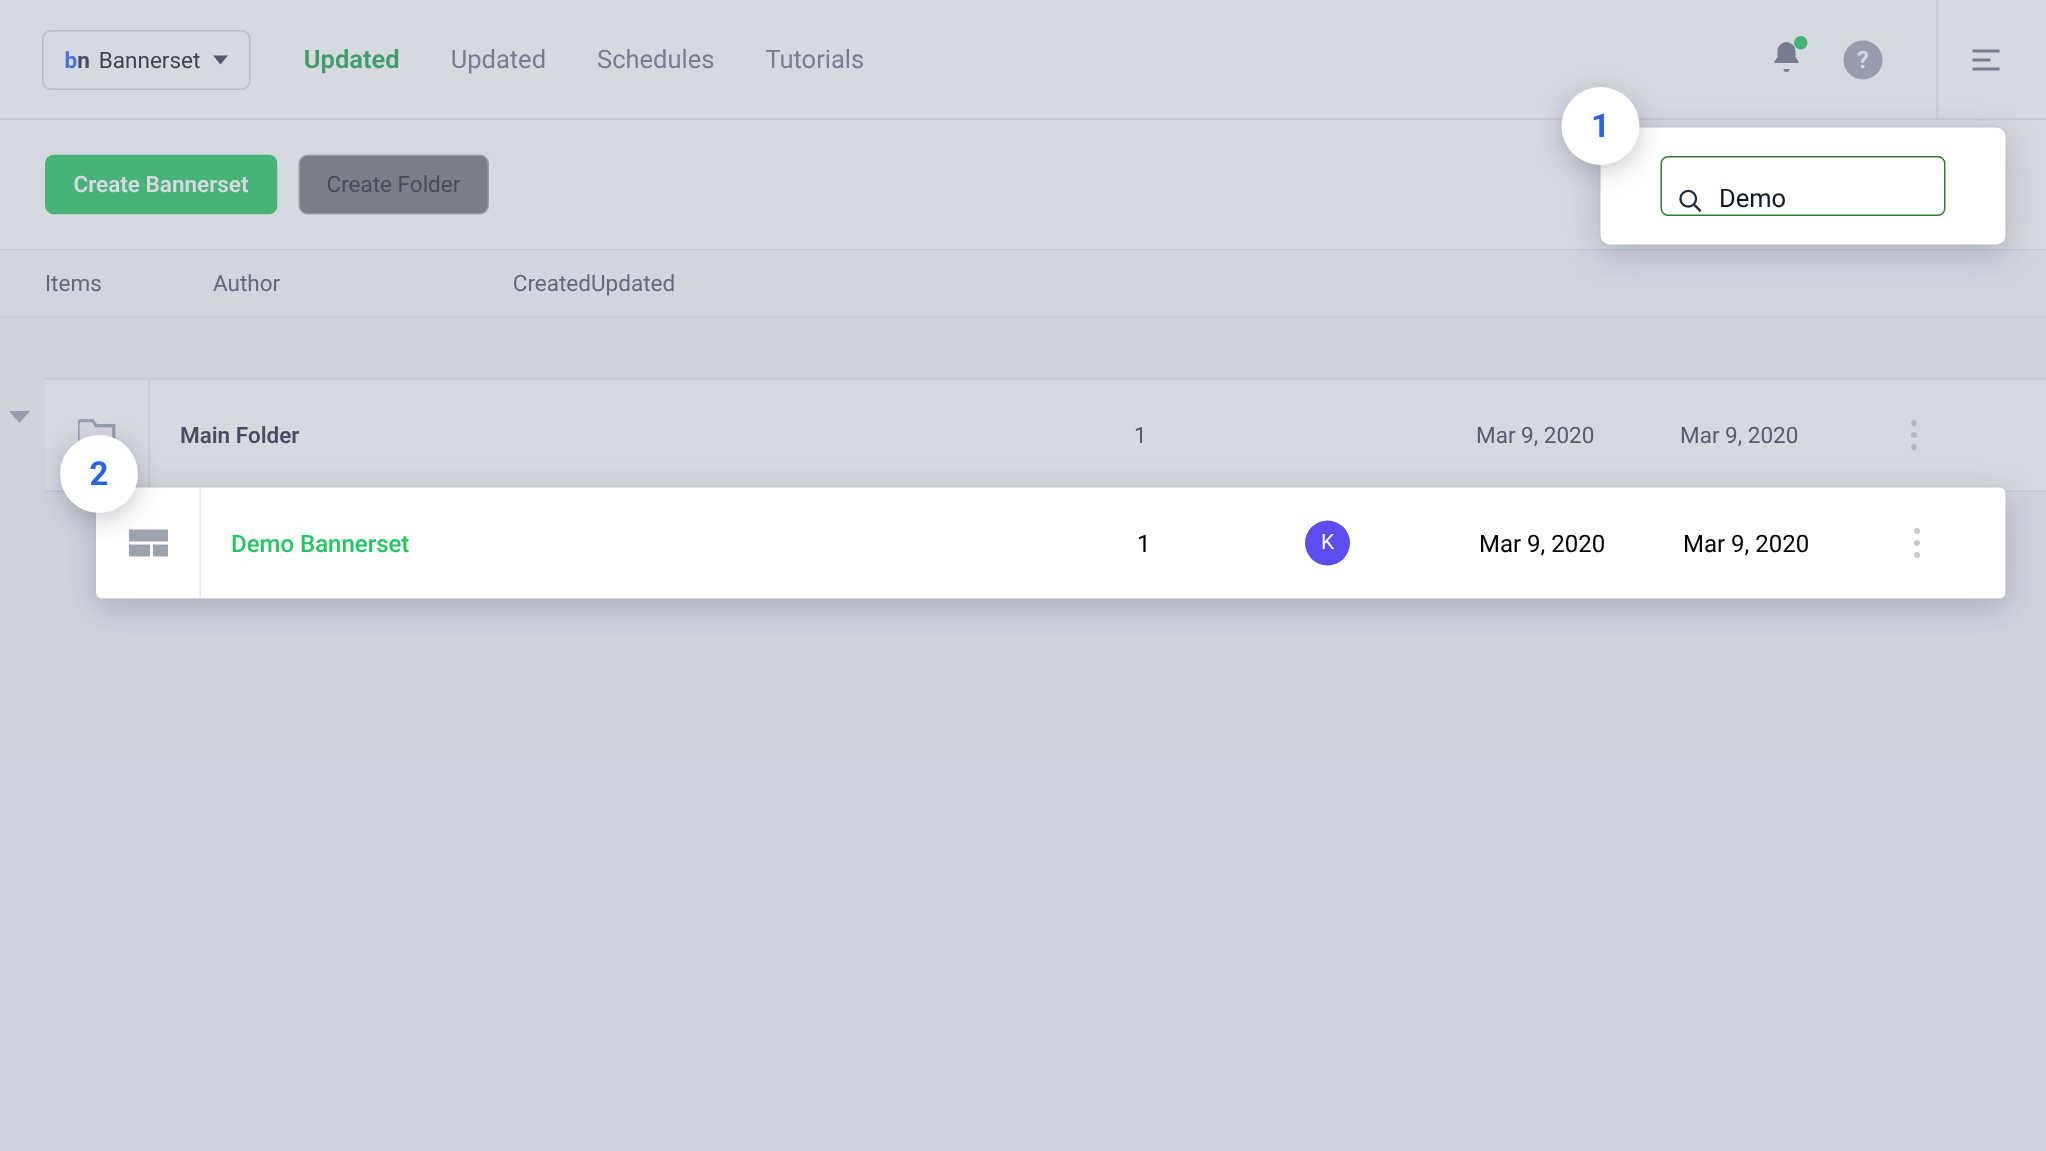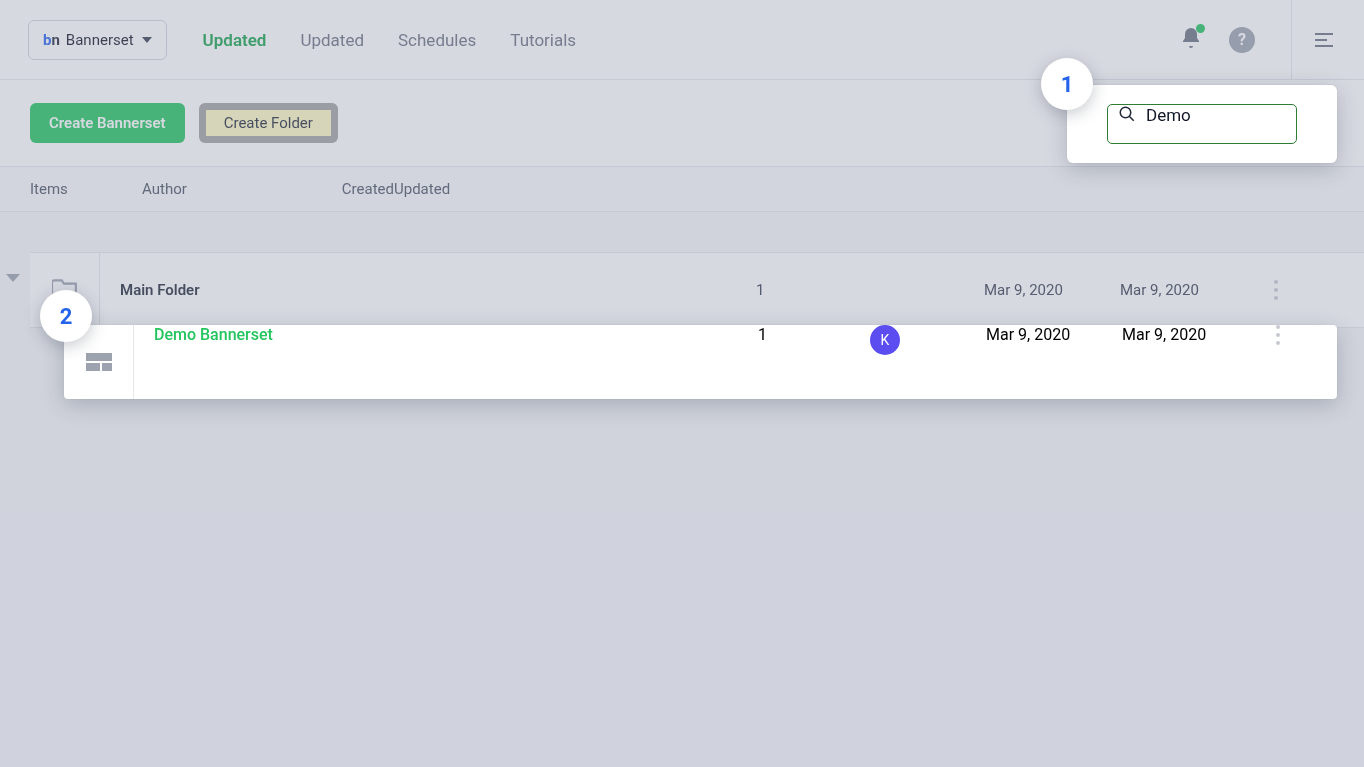--- a/index.html
+++ b/index.html
@@ -99,21 +99,21 @@
       height: 40px;
       padding: 0 18px;
       border-radius: 6px;
       font-size: 15px;
       cursor: pointer;
       display: inline-flex;
       align-items: center;
       border: 1px solid transparent;
     }
     .btn-primary { background: #22c55e; color: #fff; font-weight: 600; }
-    .btn-outline { background: #fef9c3; border: 7px solid #a3a3a3; color: #1f2937; }
+    .btn-outline { background: #737373; border: 1px solid #a3a3a3; color: #1f2937; }
 
     
     .thead {
       height: 46px;
       background: #f8f9fb;
       border-top: 1px solid #e5e7eb;
       border-bottom: 1px solid #e5e7eb;
       display: flex;
       align-items: center;
       font-size: 15px;
@@ -216,34 +216,34 @@
       display: flex;
       align-items: center;
       justify-content: center;
     }
     .search-box {
       width: 190px;
       height: 40px;
       border: 1.5px solid #2e7d32;
       border-radius: 5px;
       display: flex;
-      align-items: flex-start;
+      align-items: flex-end;
       padding: 0 10px;
       gap: 10px;
     }
     .search-box svg { width: 18px; height: 18px; stroke: #1f2937; fill: none; stroke-width: 2; }
     .search-box span { font-size: 17px; color: #111827; }
 
     .hl-row {
       top: 325px;
       left: 64px;
       width: 1273px;
       height: 74px;
       display: flex;
-      align-items: flex-start;
+      align-items: center;
       border-radius: 4px;
     }
 
     .marker {
       position: absolute;
       z-index: 120;
       width: 52px; height: 52px;
       background: #ffffff;
       border-radius: 50%;
       box-shadow: 0 4px 16px rgba(28, 39, 60, 0.25);

